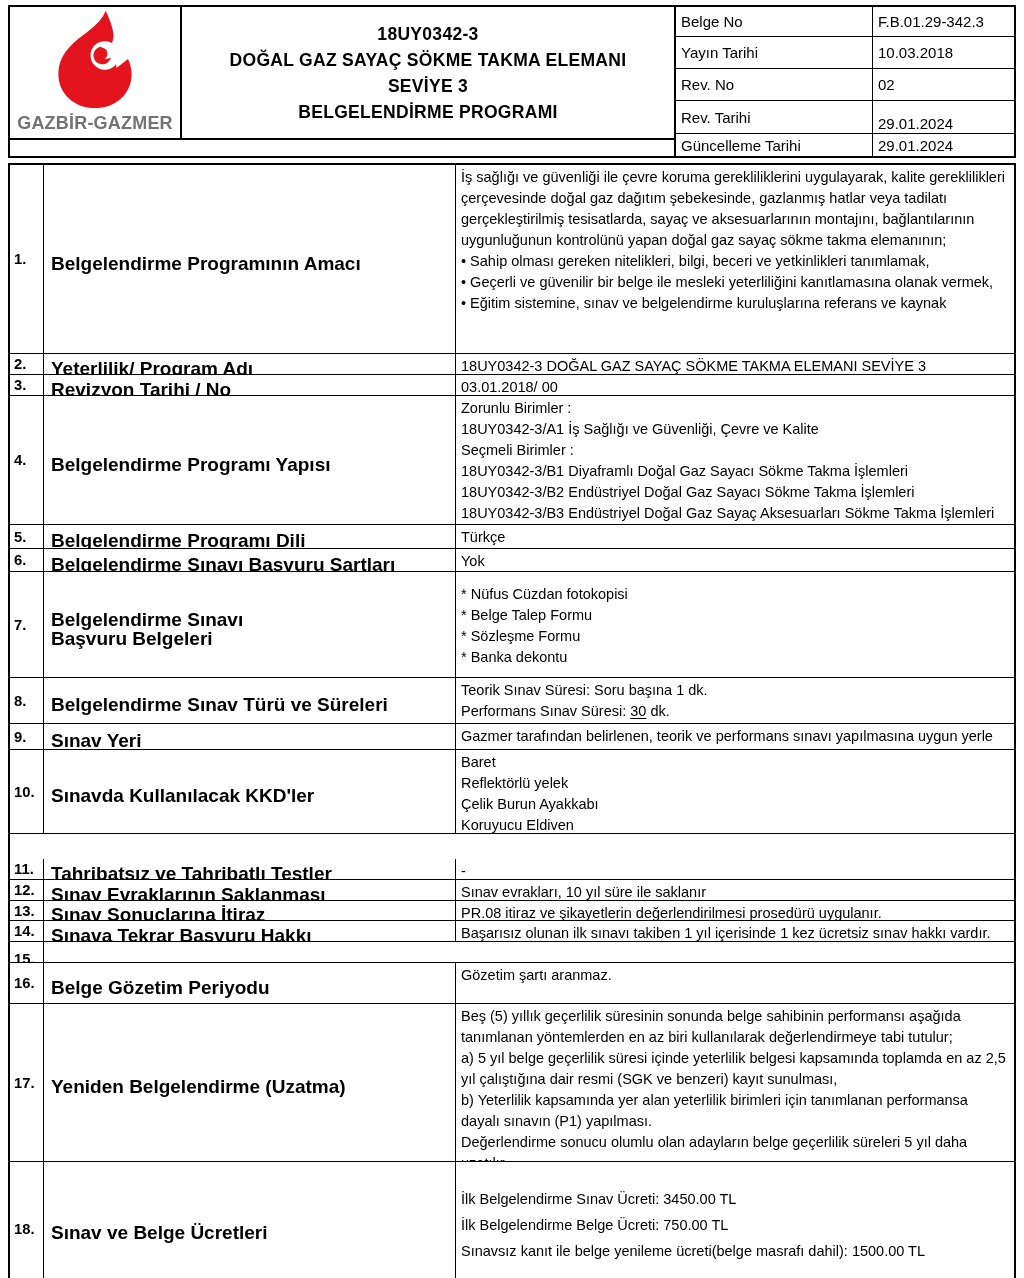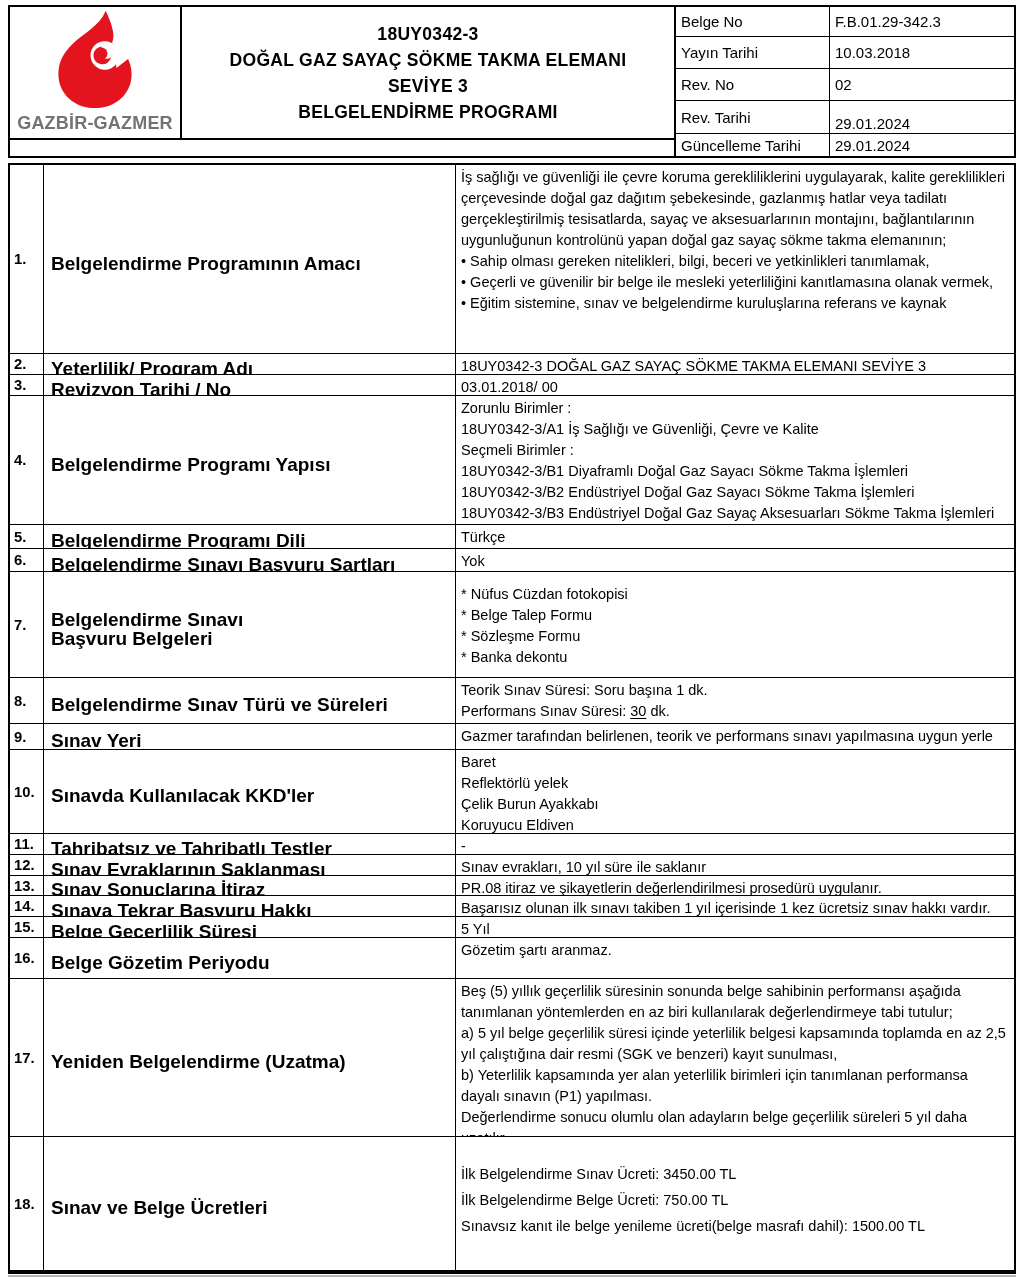--- a/index.html
+++ b/index.html
@@ -16,21 +16,21 @@
   .hdr-logo-cell{height:133px;border-right:2px solid #000;border-bottom:2px solid #000;
     box-sizing:border-box;display:flex;flex-direction:column;align-items:center;justify-content:flex-end;padding-bottom:4px;}
   .logo-text{font-weight:bold;font-size:18px;color:#737373;letter-spacing:.2px;white-space:nowrap;}
   .hdr-title-col{flex:1;box-sizing:border-box;display:flex;flex-direction:column;}
   .hdr-title-cell{height:133px;border-bottom:2px solid #000;box-sizing:border-box;
     display:flex;flex-direction:column;align-items:center;justify-content:center;}
   .title-line{font-weight:bold;font-size:17.5px;line-height:26px;text-align:center;letter-spacing:.3px;}
   .hdr-info-col{width:340px;border-left:2px solid #000;box-sizing:border-box;display:flex;flex-direction:column;font-size:15px;}
   .info-row{display:flex;border-bottom:1.5px solid #000;box-sizing:border-box;}
   .info-row:last-child{border-bottom:none;flex:1;}
-  .info-label{width:154px;border-right:1.5px solid #000;box-sizing:border-box;display:flex;align-items:center;padding-left:5px;}
+  .info-label{width:197px;border-right:1.5px solid #000;box-sizing:border-box;display:flex;align-items:center;padding-left:5px;}
   .info-value{flex:1;display:flex;align-items:center;padding-left:5px;box-sizing:border-box;}
   .v-bottom{align-items:flex-end;padding-bottom:1px;}
 
   
   .tbl{margin-top:5px;border:2px solid #000;border-bottom:4px solid #000;box-sizing:content-box;}
   .tbl-shadow{height:2px;background:#b5b5b5;margin-top:1px;}
   .trow{display:flex;border-bottom:1.5px solid #000;box-sizing:border-box;overflow:hidden;}
   .trow:last-child{border-bottom:none;}
   .c-no{width:34px;flex:0 0 34px;border-right:1.5px solid #000;box-sizing:border-box;
     font-weight:bold;font-size:14.8px;display:flex;align-items:center;padding-left:4px;}
@@ -177,21 +177,21 @@
       <div class="trow" style="height: 84px;">
     <div class="c-no">10.</div>
     <div class="c-label">Sınavda Kullanılacak KKD'ler</div>
     <div class="c-value">
           <div class="vline rich">Baret</div>
           <div class="vline rich">Reflektörlü yelek</div>
           <div class="vline rich">Çelik Burun Ayakkabı</div>
           <div class="vline rich">Koruyucu Eldiven</div>
         </div>
   </div>
-      <div class="trow" style="height: 21px;">
+      <div class="trow" style="height: 21px; margin-top: 25px;">
     <div class="c-no">11.</div>
     <div class="c-label">Tahribatsız ve Tahribatlı Testler</div>
     <div class="c-value nowrap">
           <div class="vline rich">-</div>
         </div>
   </div>
       <div class="trow" style="height: 21px;">
     <div class="c-no">12.</div>
     <div class="c-label">Sınav Evraklarının Saklanması</div>
     <div class="c-value nowrap">
@@ -205,21 +205,21 @@
           <div class="vline rich">PR.08 itiraz ve şikayetlerin değerlendirilmesi prosedürü uygulanır.</div>
         </div>
   </div>
       <div class="trow" style="height: 21px;">
     <div class="c-no">14.</div>
     <div class="c-label">Sınava Tekrar Başvuru Hakkı</div>
     <div class="c-value nowrap">
           <div class="vline rich">Başarısız olunan ilk sınavı takiben 1 yıl içerisinde 1 kez ücretsiz sınav hakkı vardır.</div>
         </div>
   </div>
-      <div class="trow" style="height: 21px;">
+      <div class="trow" style="height: 21px; flex-direction: column;">
     <div class="c-no">15.</div>
     <div class="c-label">Belge Geçerlilik Süresi</div>
     <div class="c-value nowrap">
           <div class="vline rich">5 Yıl</div>
         </div>
   </div>
       <div class="trow" style="height: 41px;">
     <div class="c-no">16.</div>
     <div class="c-label">Belge Gözetim Periyodu</div>
     <div class="c-value nowrap">

